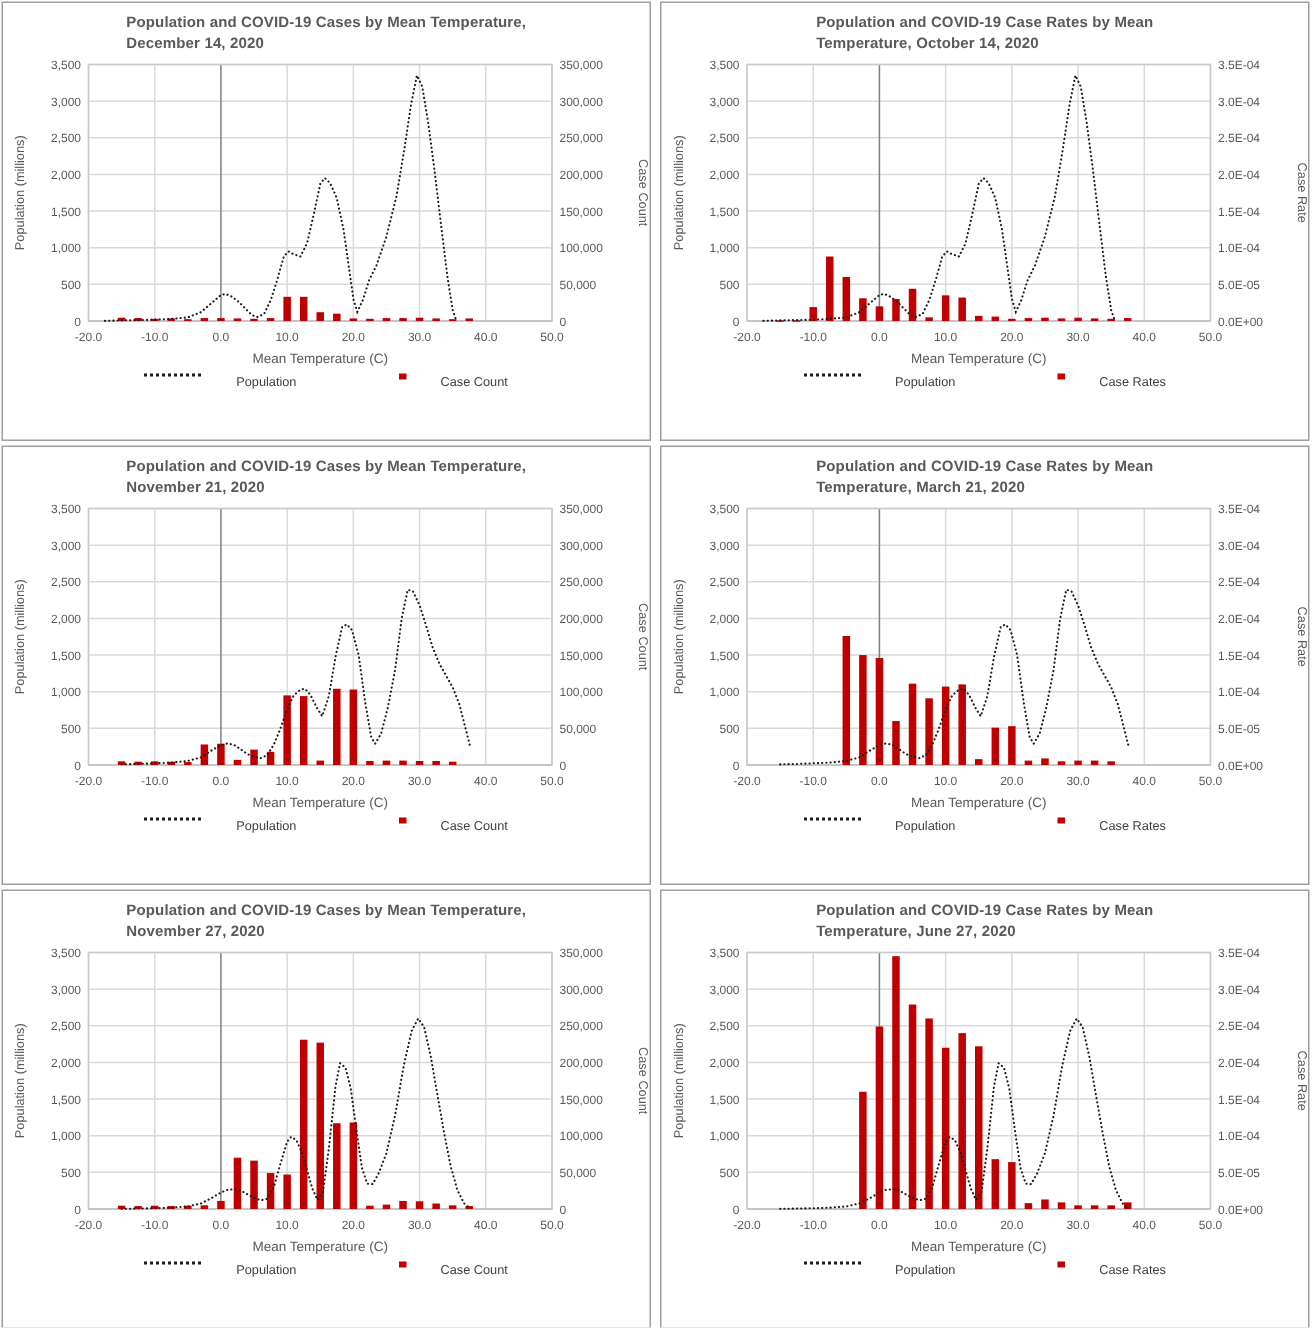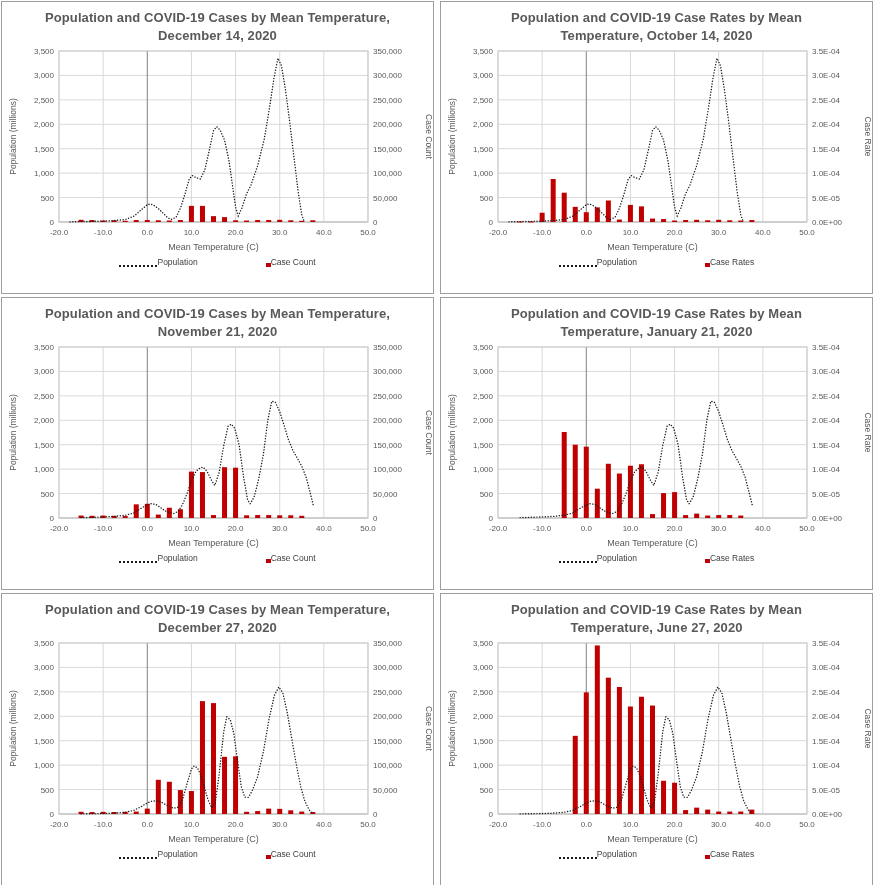--- a/index.html
+++ b/index.html
@@ -6,29 +6,29 @@
   .grid{
     width:875px;height:885px;box-sizing:border-box;padding:1px;
     display:grid;grid-template-columns:433px 433px;grid-template-rows:293px 293px 293px;
     column-gap:6px;row-gap:3px;
   }
   .panel{
     box-sizing:border-box;border:1px solid #9e9e9e;background:#ffffff;
     display:flex;flex-direction:column;align-items:center;overflow:hidden;
   }
   .title{
-    margin:7px 4px 1px 4px;font-size:13px;font-weight:700;color:#595959;
-    text-align:center;line-height:1.35;letter-spacing:.1px;
+    margin:7px 4px 1px 4px;font-size:10px;font-weight:700;color:#595959;
+    line-height:1.35;letter-spacing:.1px;
   }
   svg.plot{display:block;flex:0 0 auto;}
   .legend{
     display:flex;justify-content:center;align-items:center;gap:68px;
     margin-top:4px;font-size:8.5px;color:#404040;
   }
-  .leg-item{display:flex;align-items:flex-end;gap:0;}
+  .leg-item{display:flex;align-items:flex-start;gap:23px;}
   .dotline{display:inline-block;width:38px;height:0;border-top:2px dotted #1a1a1a;}
   .redsq{display:inline-block;width:5px;height:4px;background:#c00000;}
 </style>
 </head>
 <body>
 
 <div class="grid">
 
   <section class="panel">
     <h3 class="title"><span>Population and COVID-19 Cases by Mean Temperature,</span><br><span>December 14, 2020</span></h3>
@@ -272,21 +272,21 @@
           <span>Population</span>
         </span>
       <span class="leg-item">
           <span class="redsq"></span>
           <span>Case Count</span>
         </span>
     </div>
   </section>
 
   <section class="panel">
-    <h3 class="title"><span>Population and COVID-19 Case Rates by Mean</span><br><span>Temperature, January 21, 2020</span></h3>
+    <h3 class="title"><span>Population and COVID-19 Case Rates by Mean</span><br><span>Temperature, March 21, 2020</span></h3>
     <svg class="plot" width="431" height="208" viewBox="0 0 431 208">
         <line x1="57" x2="366" y1="177" y2="177" stroke="#a6a6a6" stroke-width="1"></line>
         <line x1="57" x2="366" y1="152.57142857142858" y2="152.57142857142858" stroke="#d9d9d9" stroke-width="1"></line>
         <line x1="57" x2="366" y1="128.14285714285714" y2="128.14285714285714" stroke="#d9d9d9" stroke-width="1"></line>
         <line x1="57" x2="366" y1="103.71428571428572" y2="103.71428571428572" stroke="#d9d9d9" stroke-width="1"></line>
         <line x1="57" x2="366" y1="79.28571428571429" y2="79.28571428571429" stroke="#d9d9d9" stroke-width="1"></line>
         <line x1="57" x2="366" y1="54.85714285714286" y2="54.85714285714286" stroke="#d9d9d9" stroke-width="1"></line>
         <line x1="57" x2="366" y1="30.428571428571445" y2="30.428571428571445" stroke="#d9d9d9" stroke-width="1"></line>
         <line x1="57" x2="366" y1="6" y2="6" stroke="#d9d9d9" stroke-width="1"></line>
         <line x1="57" x2="57" y1="6" y2="177" stroke="#d9d9d9" stroke-width="1"></line>
@@ -350,21 +350,21 @@
           <span>Population</span>
         </span>
       <span class="leg-item">
           <span class="redsq"></span>
           <span>Case Rates</span>
         </span>
     </div>
   </section>
 
   <section class="panel">
-    <h3 class="title"><span>Population and COVID-19 Cases by Mean Temperature,</span><br><span>December 27, 2020</span></h3>
+    <h3 class="title"><span>Population and COVID-19 Cases by Mean Temperature,</span><br><span>November 27, 2020</span></h3>
     <svg class="plot" width="431" height="208" viewBox="0 0 431 208">
         <line x1="57" x2="366" y1="177" y2="177" stroke="#a6a6a6" stroke-width="1"></line>
         <line x1="57" x2="366" y1="152.57142857142858" y2="152.57142857142858" stroke="#d9d9d9" stroke-width="1"></line>
         <line x1="57" x2="366" y1="128.14285714285714" y2="128.14285714285714" stroke="#d9d9d9" stroke-width="1"></line>
         <line x1="57" x2="366" y1="103.71428571428572" y2="103.71428571428572" stroke="#d9d9d9" stroke-width="1"></line>
         <line x1="57" x2="366" y1="79.28571428571429" y2="79.28571428571429" stroke="#d9d9d9" stroke-width="1"></line>
         <line x1="57" x2="366" y1="54.85714285714286" y2="54.85714285714286" stroke="#d9d9d9" stroke-width="1"></line>
         <line x1="57" x2="366" y1="30.428571428571445" y2="30.428571428571445" stroke="#d9d9d9" stroke-width="1"></line>
         <line x1="57" x2="366" y1="6" y2="6" stroke="#d9d9d9" stroke-width="1"></line>
         <line x1="57" x2="57" y1="6" y2="177" stroke="#d9d9d9" stroke-width="1"></line>

